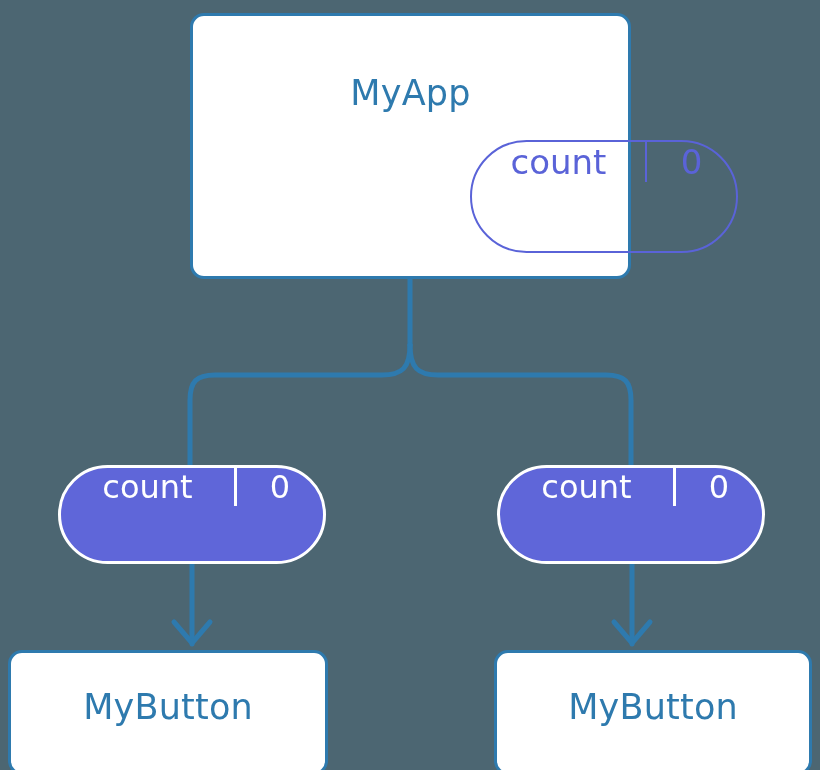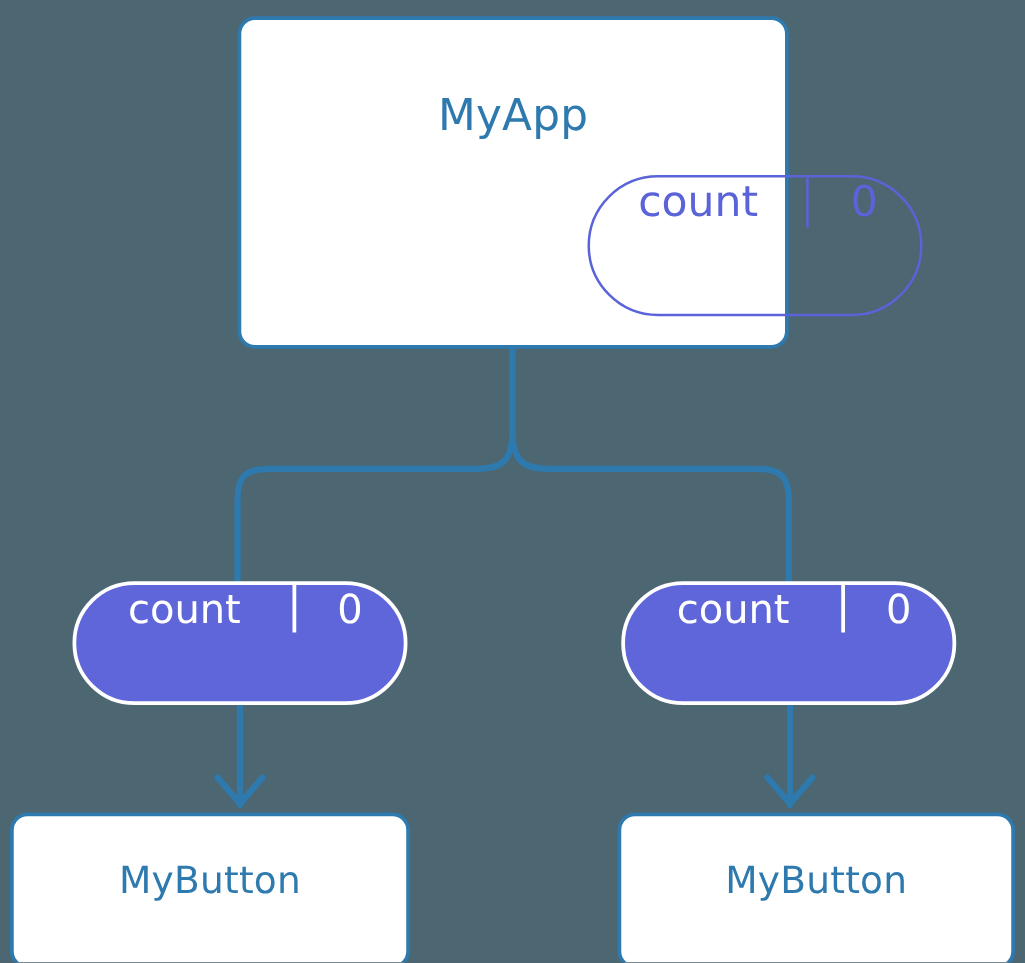--- a/index.html
+++ b/index.html
@@ -61,21 +61,21 @@
     height: 125px;
   }
   #btn-box-right {
     left: 494px;
     top: 650px;
     width: 318px;
     height: 125px;
   }
   .btn-label {
     top: 34px;
-    font-size: 30px;
+    font-size: 35px;
   }
 
   
   .pill {
     position: absolute;
     display: flex;
     align-items: flex-start;
     box-sizing: border-box;
     border-radius: 999px;
     overflow: hidden;

